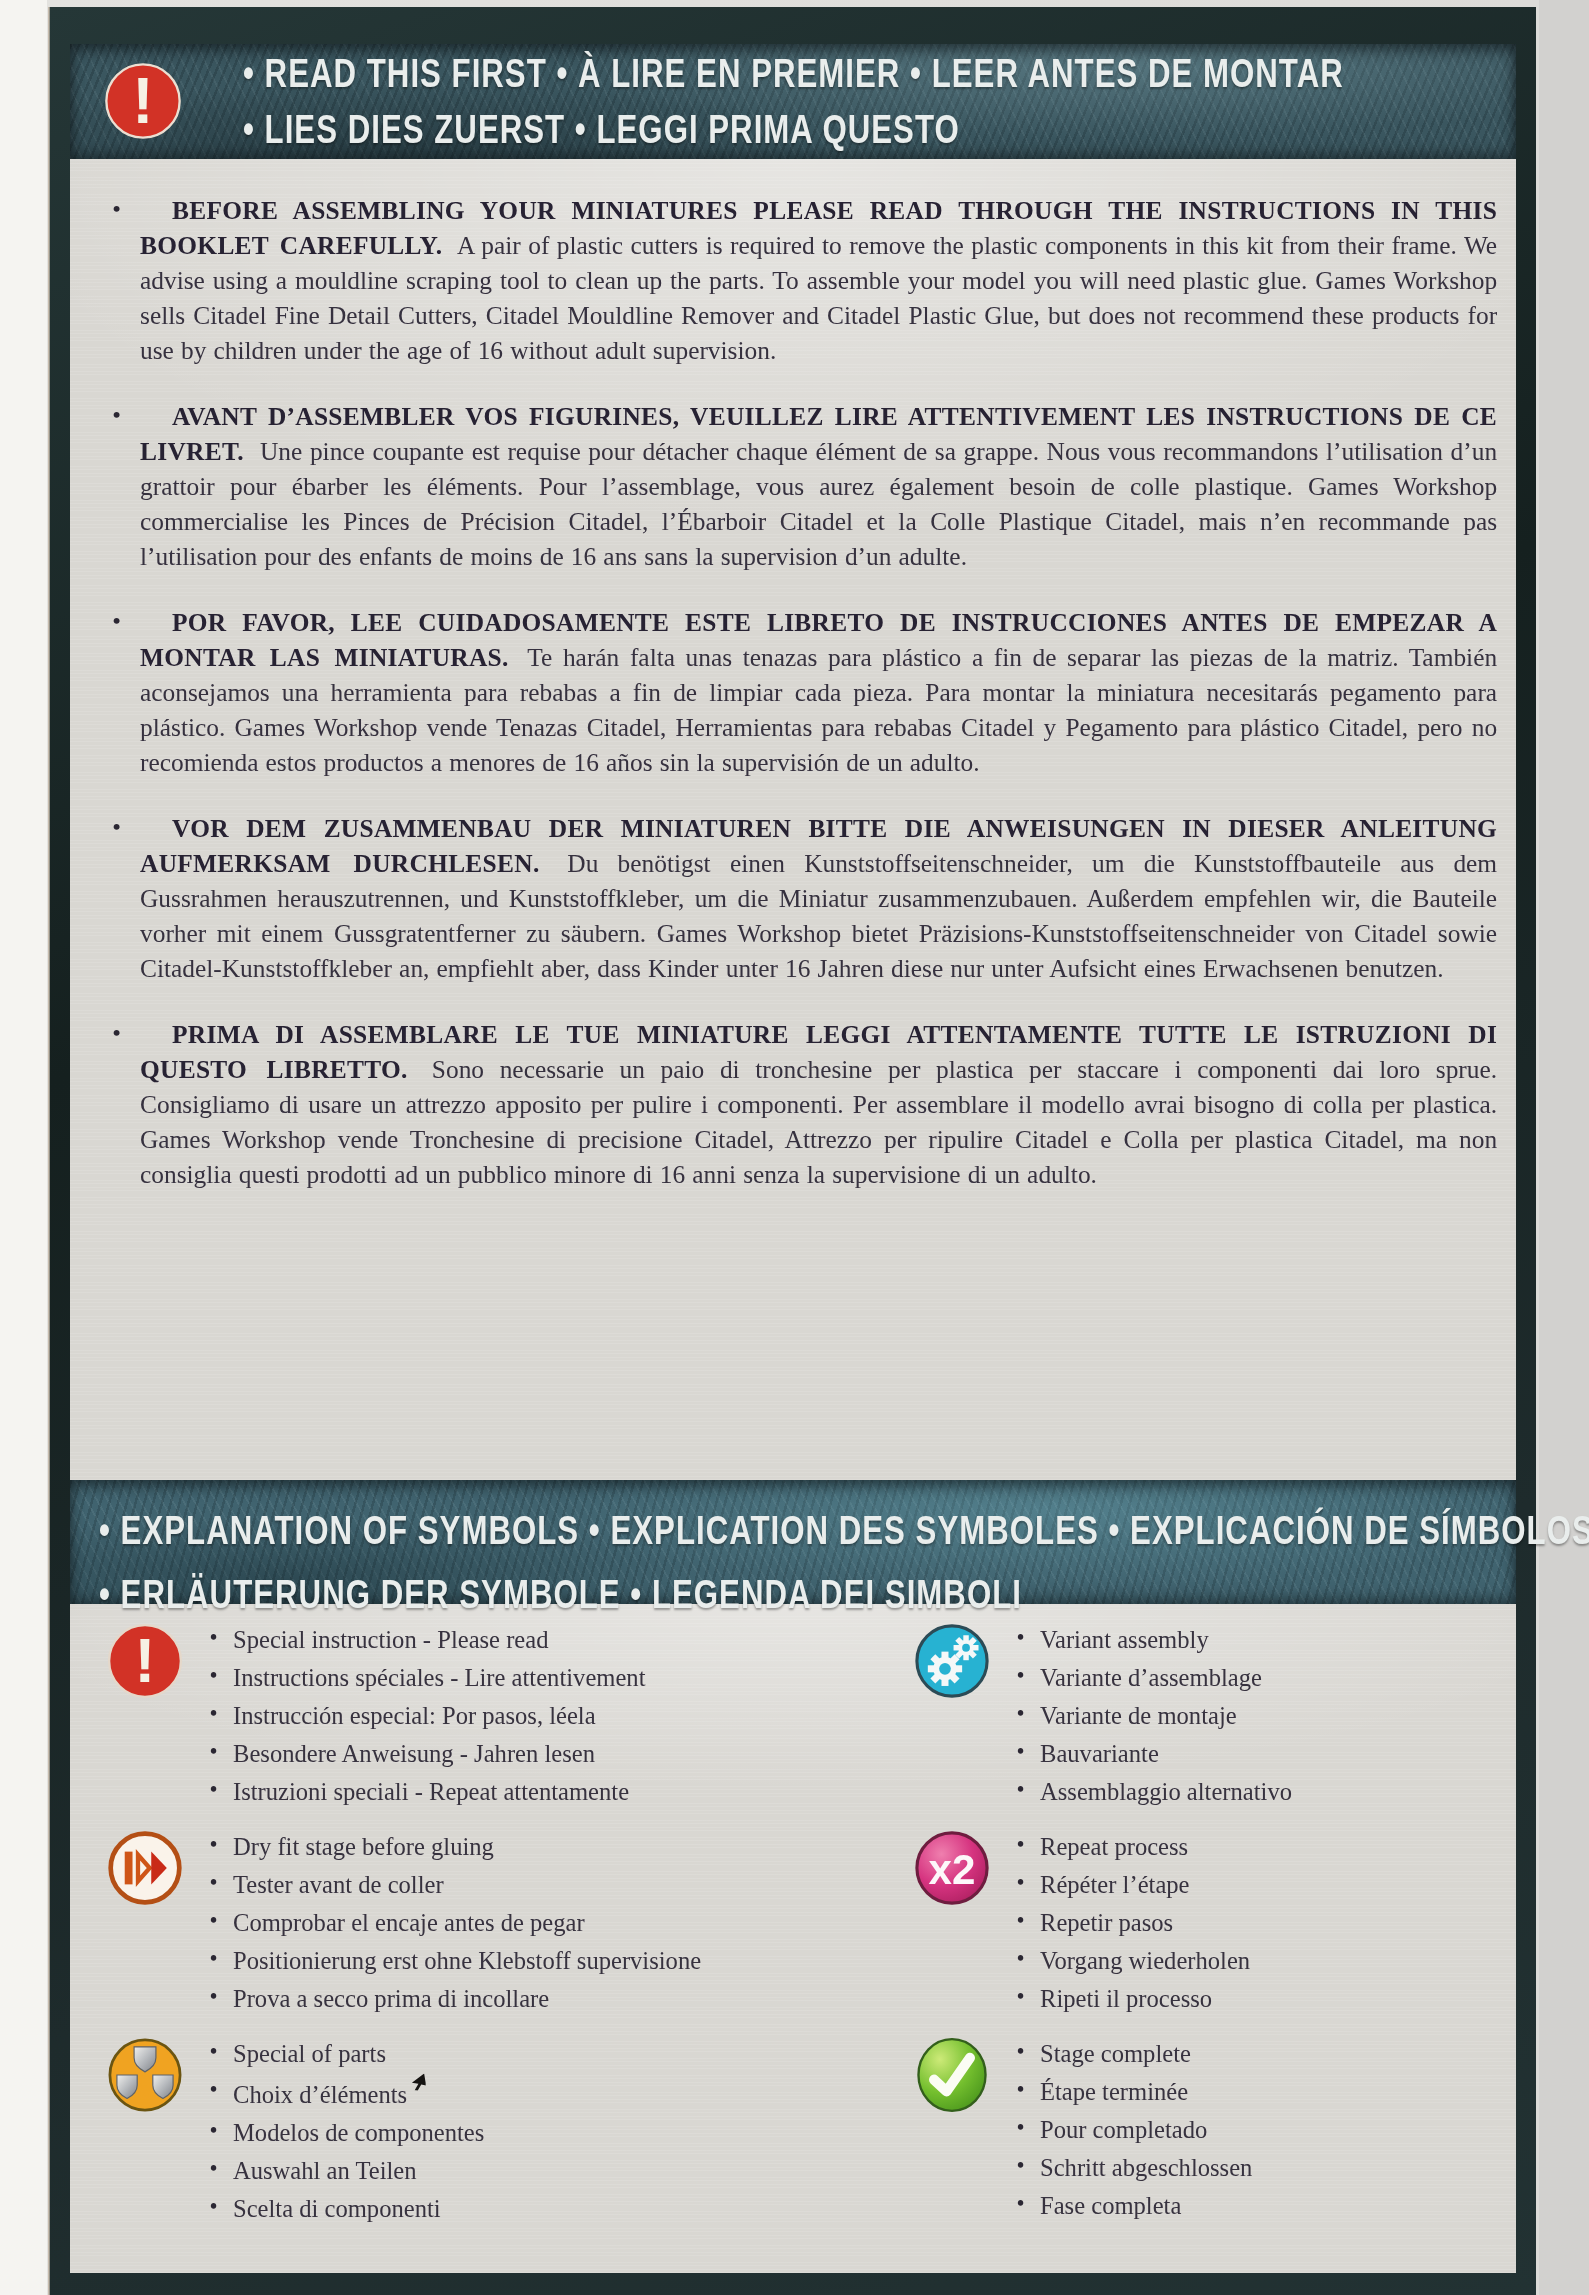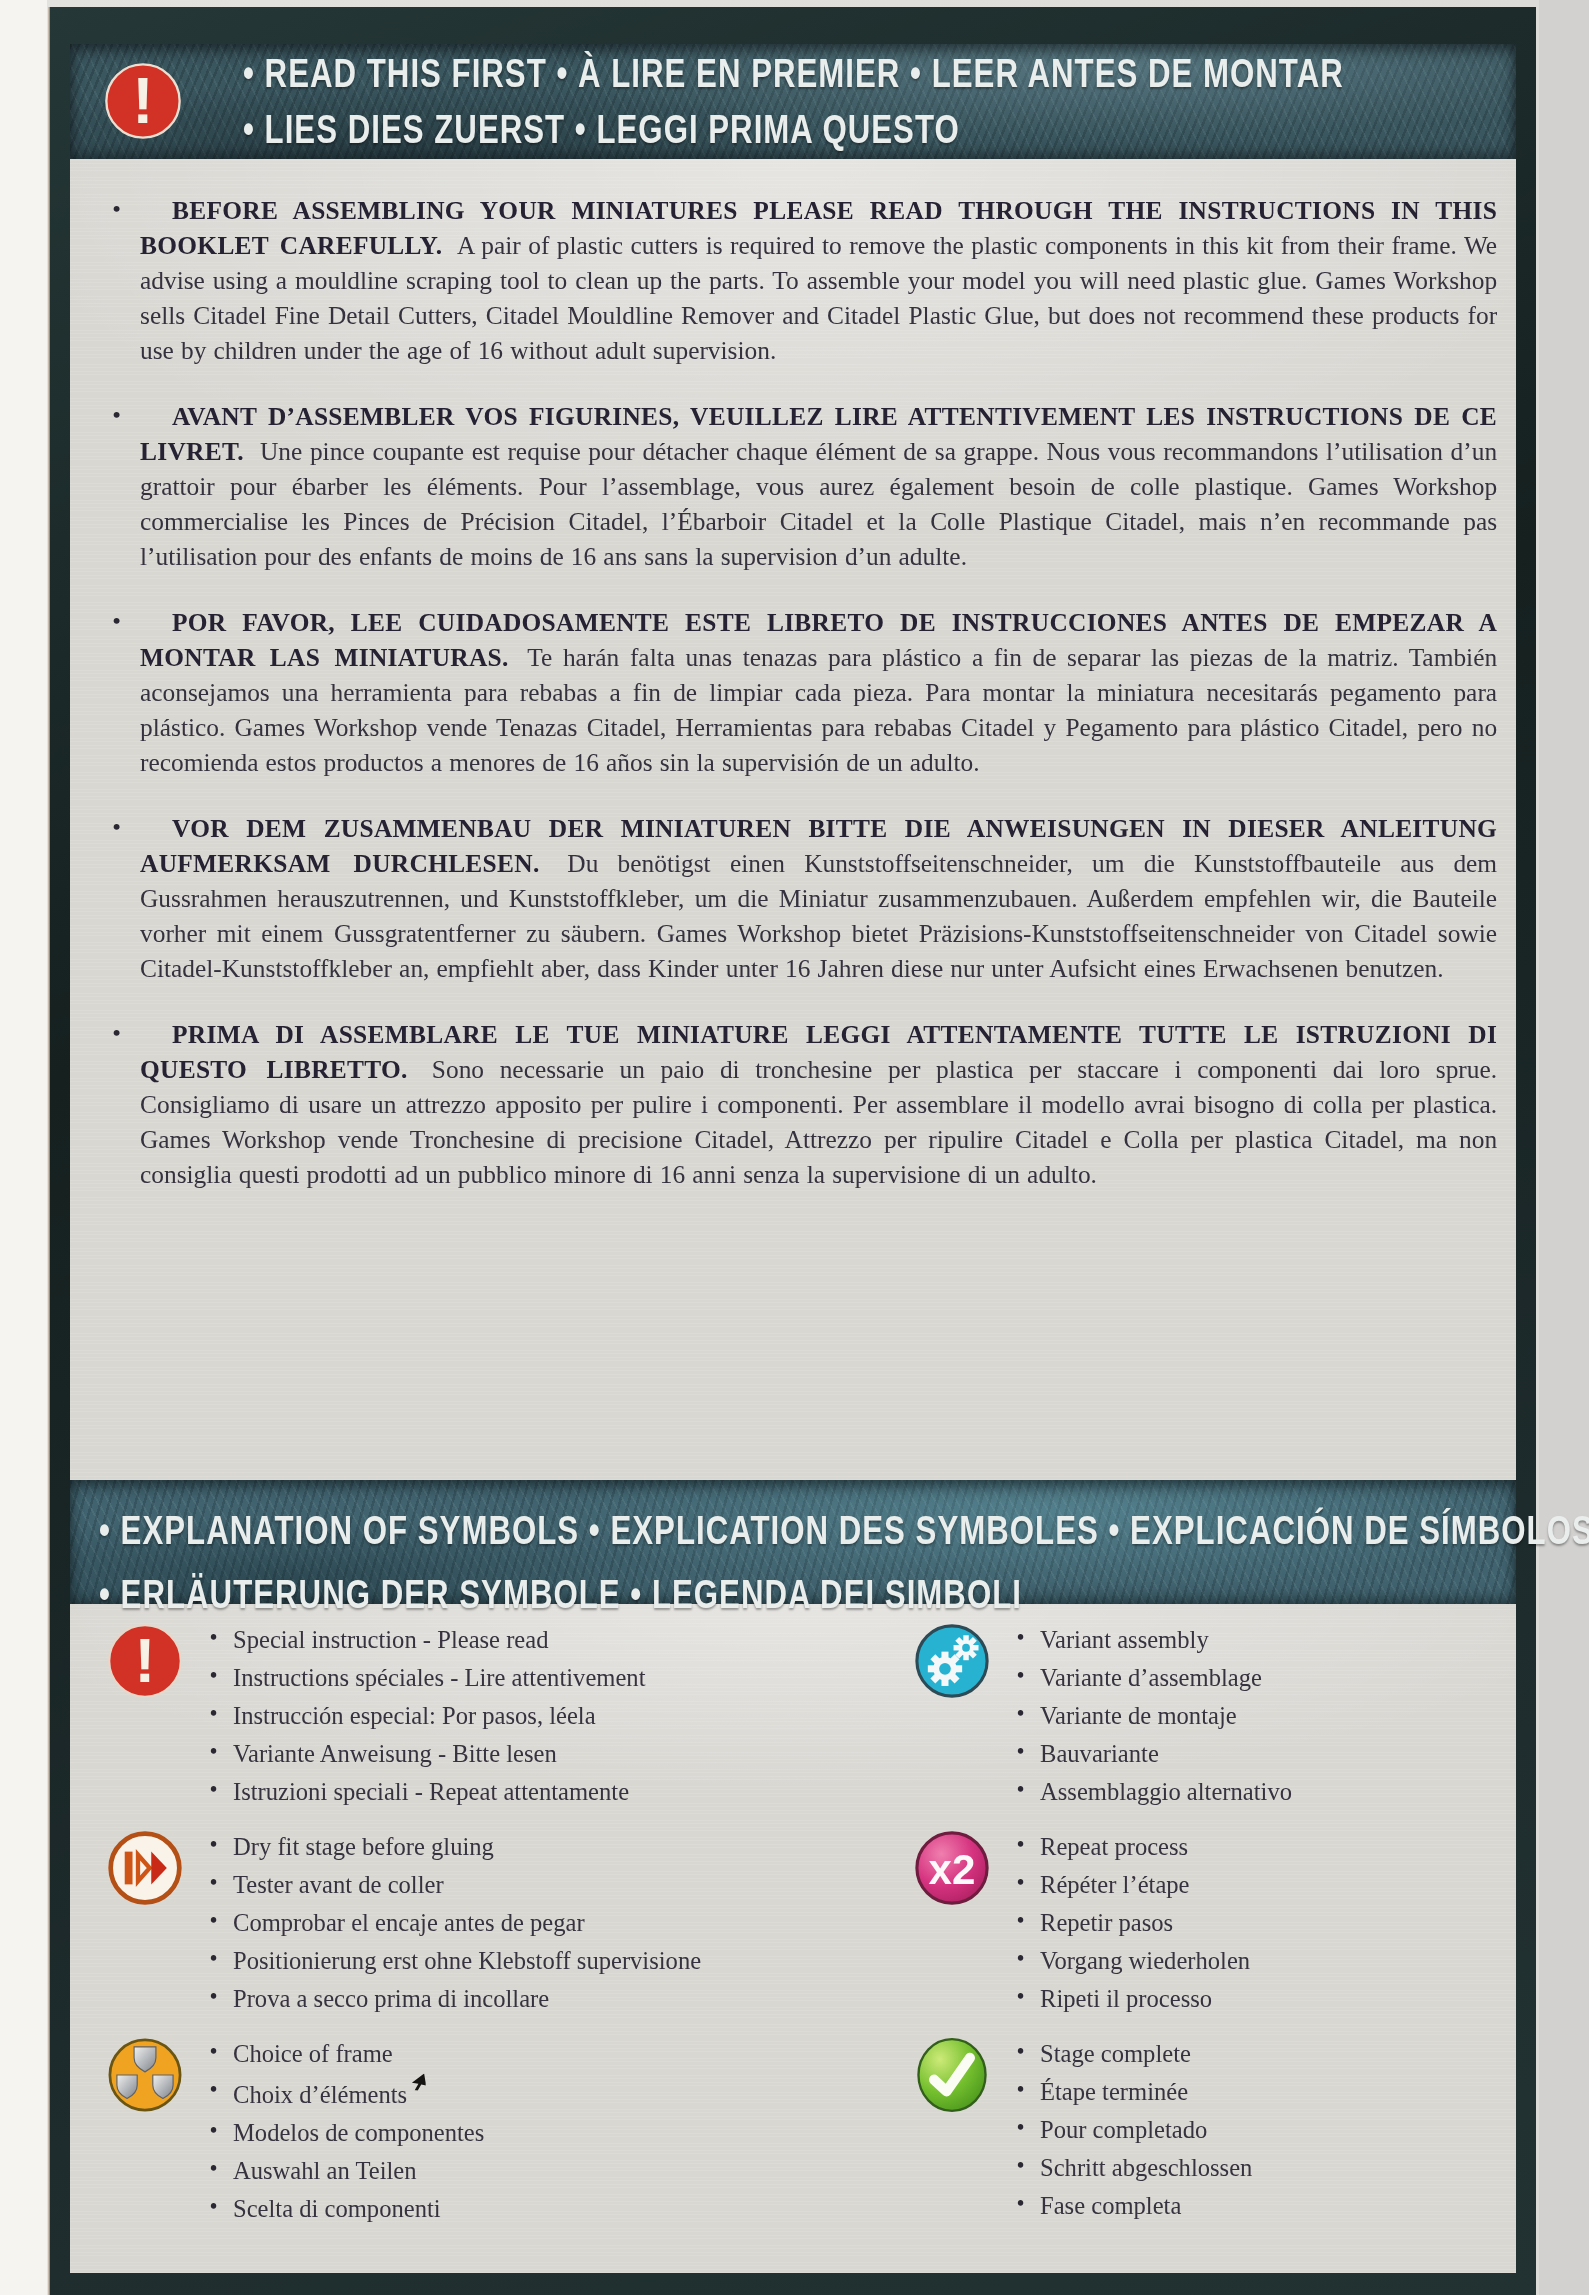--- a/index.html
+++ b/index.html
@@ -159,21 +159,21 @@
           <div class="icon-wrap">
             <svg width="78" height="78" viewBox="0 0 100 100">
               <circle cx="50" cy="50" r="46" fill="#d23226" stroke="#e5d8ca" stroke-width="3"></circle>
               <text x="50" y="77" text-anchor="middle" font-family="Liberation Sans, sans-serif" font-size="80" font-weight="bold" fill="#f6f1e4">!</text>
             </svg>
           </div>
           <ul class="legend-list">
             <li class="legend-item"><span class="li-dot">•</span><span>Special instruction - Please read</span></li>
             <li class="legend-item"><span class="li-dot">•</span><span>Instructions spéciales - Lire attentivement</span></li>
             <li class="legend-item"><span class="li-dot">•</span><span>Instrucción especial: Por pasos, léela</span></li>
-            <li class="legend-item"><span class="li-dot">•</span><span>Variante Anweisung - Bitte lesen</span></li>
+            <li class="legend-item"><span class="li-dot">•</span><span>Besondere Anweisung - Jahren lesen</span></li>
             <li class="legend-item"><span class="li-dot">•</span><span>Istruzioni speciali - Repeat attentamente</span></li>
           </ul>
         </div>
 
         <div class="legend-cell">
           <div class="icon-wrap">
             <svg width="78" height="78" viewBox="0 0 100 100">
               <circle cx="50" cy="50" r="45" fill="#27b2d2" stroke="#2c4b56" stroke-width="4"></circle>
               <g fill="#f4f8f8" transform="translate(41,60)">
                 <circle r="15"></circle>
@@ -263,21 +263,21 @@
               </defs>
               <circle cx="50" cy="50" r="45" fill="#f0a321" stroke="#6b5512" stroke-width="3.5"></circle>
               <g fill="url(#steelGrad)" stroke="#5e6268" stroke-width="1.5">
                 <path transform="translate(50,14)" d="M-14,0 h28 v14 c0,9 -8,15 -14,18 c-6,-3 -14,-9 -14,-18 z"></path>
                 <path transform="translate(27,50)" d="M-13,0 h26 v13 c0,8 -7,14 -13,17 c-6,-3 -13,-9 -13,-17 z"></path>
                 <path transform="translate(73,50)" d="M-13,0 h26 v13 c0,8 -7,14 -13,17 c-6,-3 -13,-9 -13,-17 z"></path>
               </g>
             </svg>
           </div>
           <ul class="legend-list">
-            <li class="legend-item"><span class="li-dot">•</span><span>Choice of frame</span></li>
+            <li class="legend-item"><span class="li-dot">•</span><span>Special of parts</span></li>
             <li class="legend-item"><span class="li-dot">•</span><span>Choix d’éléments</span><span class="cursor-mark"></span></li>
             <li class="legend-item"><span class="li-dot">•</span><span>Modelos de componentes</span></li>
             <li class="legend-item"><span class="li-dot">•</span><span>Auswahl an Teilen</span></li>
             <li class="legend-item"><span class="li-dot">•</span><span>Scelta di componenti</span></li>
           </ul>
         </div>
 
         <div class="legend-cell">
           <div class="icon-wrap">
             <svg width="78" height="78" viewBox="0 0 100 100">

